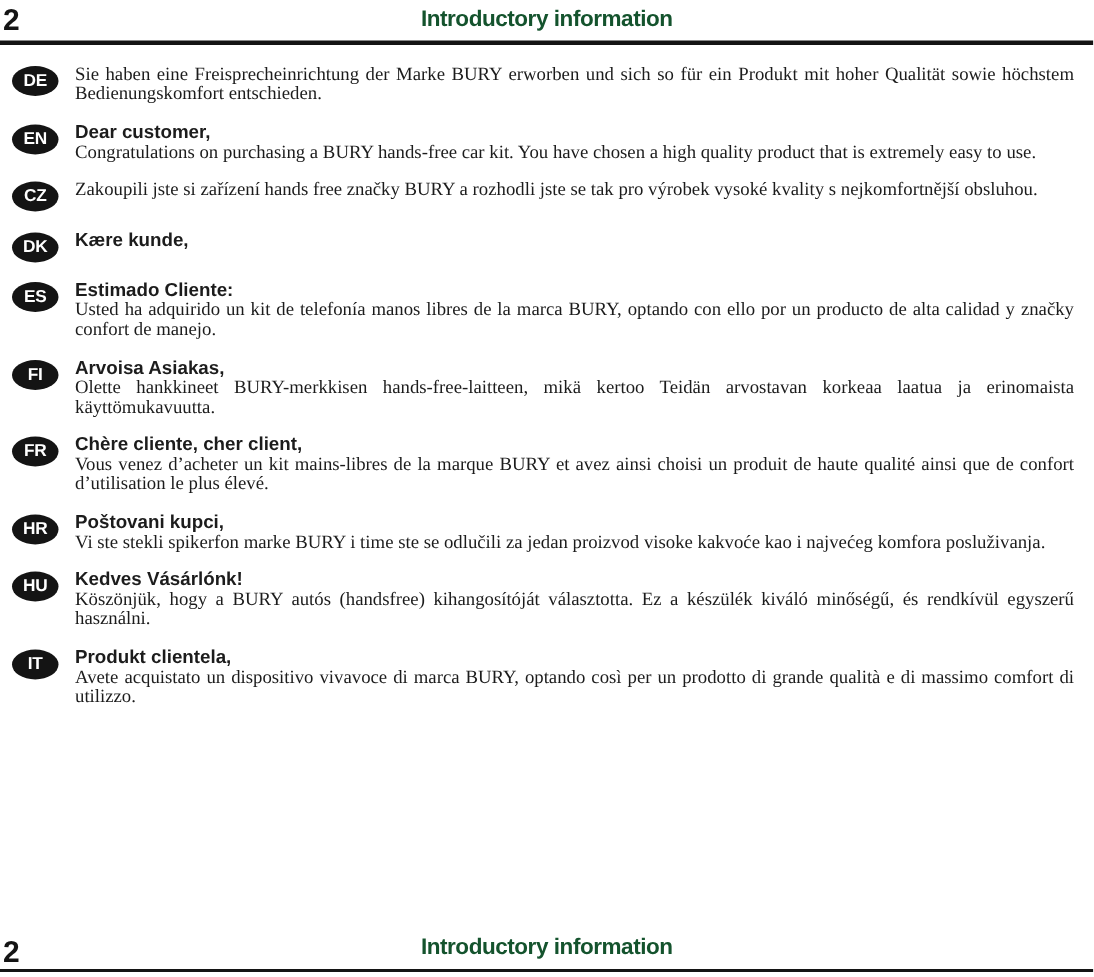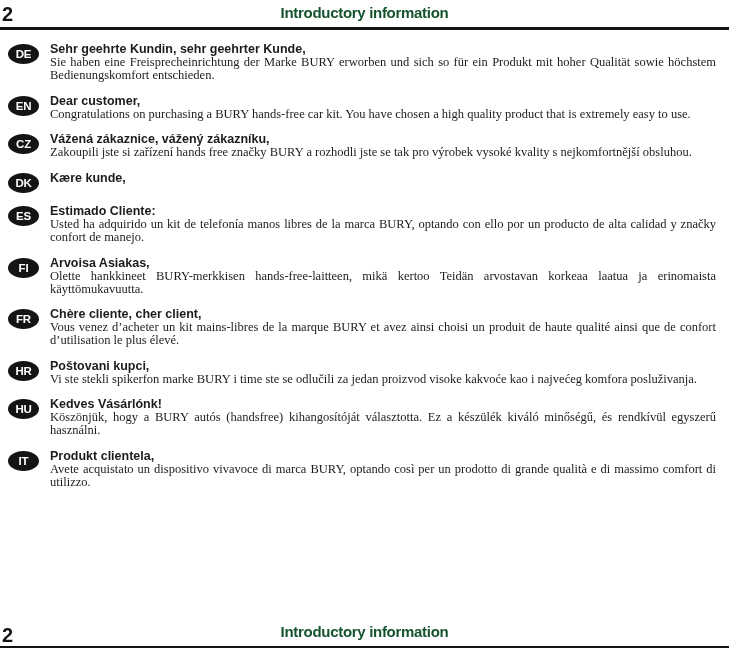--- a/index.html
+++ b/index.html
@@ -63,41 +63,39 @@
     <div class="pageheading">Introductory information</div>
   </div>
 
   <div class="content">
 
     <div class="section">
       <span class="badge">
           <span>DE</span>
         </span>
       <div class="texts">
-        <div class="heading">Sehr geehrte Kundin, sehr geehrter Kunde,</div>
         <div class="bodytext">Sie haben eine Freisprecheinrichtung der Marke BURY erworben und sich so für ein Produkt mit hoher Qualität sowie höchstem Bedienungskomfort entschieden.</div>
       </div>
     </div>
 
     <div class="section">
       <span class="badge">
           <span>EN</span>
         </span>
       <div class="texts">
         <div class="heading">Dear customer,</div>
         <div class="bodytext">Congratulations on purchasing a BURY hands-free car kit. You have chosen a high quality product that is extremely easy to use.</div>
       </div>
     </div>
 
     <div class="section">
       <span class="badge">
           <span>CZ</span>
         </span>
       <div class="texts">
-        <div class="heading">Vážená zákaznice, vážený zákazníku,</div>
         <div class="bodytext">Zakoupili jste si zařízení hands free značky BURY a rozhodli jste se tak pro výrobek vysoké kvality s nejkomfortnější obsluhou.</div>
       </div>
     </div>
 
     <div class="section">
       <span class="badge">
           <span>DK</span>
         </span>
       <div class="texts">
         <div class="heading">Kære kunde,</div>

